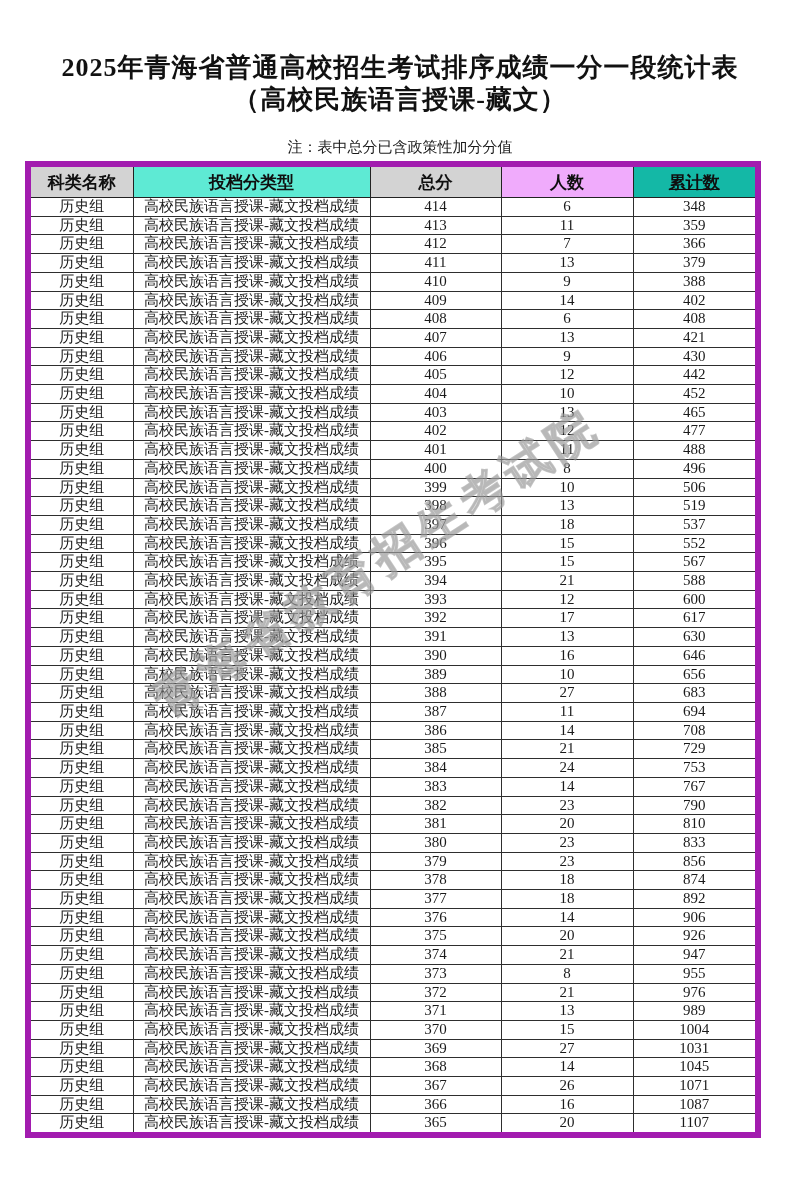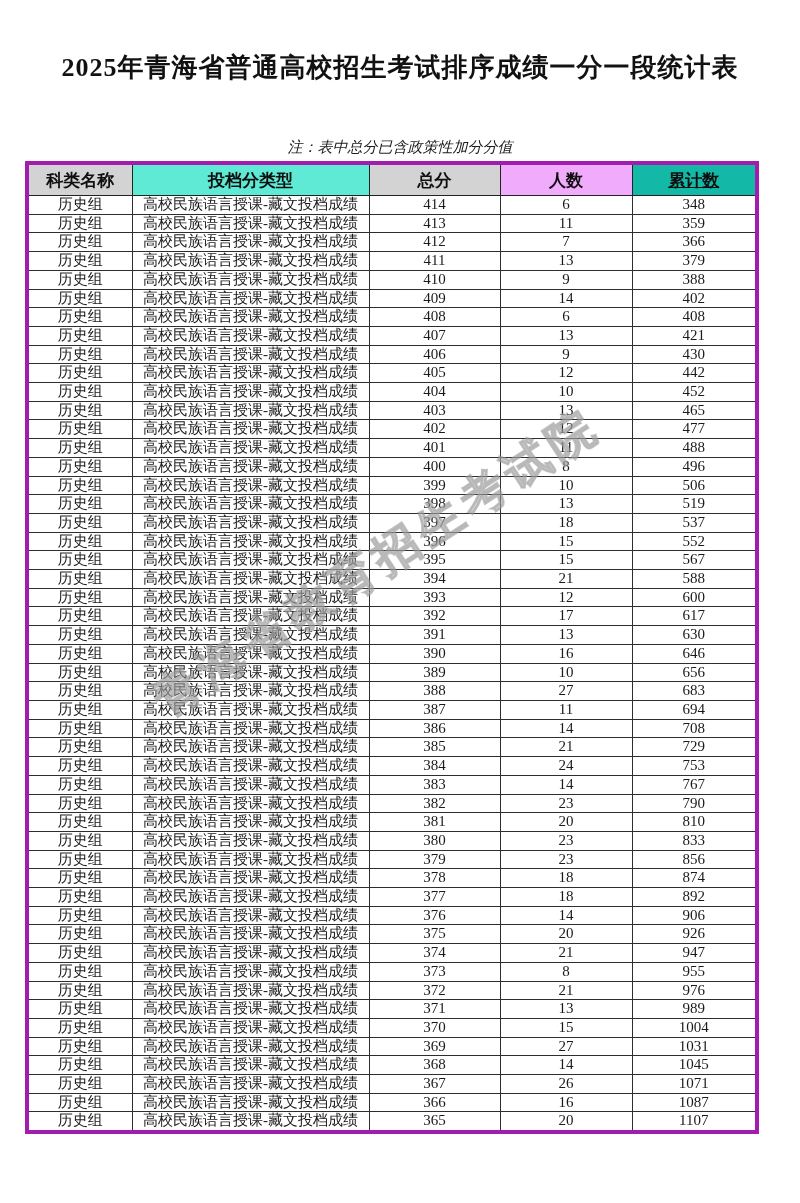--- a/index.html
+++ b/index.html
@@ -31,30 +31,29 @@
     letter-spacing: 1px;
   }
   .note {
     position: absolute;
     top: 138px;
     left: 0;
     width: 800px;
     text-align: center;
     font-size: 15px;
     color: #1a1a1a;
-    font-style: italic;
   }
   table.score-table {
     position: absolute;
     top: 161px;
     left: 25px;
     width: 730px;
     border-collapse: collapse;
     table-layout: fixed;
-    border: 4px solid #a21caf;
+    border: 6px solid #a21caf;
     background: #ffffff;
     z-index: 1;
   }
   table.score-table th {
     border: 1px solid #222222;
     background: #d3d3d3;
     height: 30px;
     font-size: 17px;
     font-weight: bold;
     text-align: center;
@@ -100,20 +99,21 @@
     letter-spacing: 1px;
   }
 </style>
 </head>
 <body>
 
 <div class="page">
 
   <h1 class="title">
     <span>2025年青海省普通高校招生考试排序成绩一分一段统计表</span><br>
+    <span>（高校民族语言授课-藏文）</span>
   </h1>
 
   <div class="note">注：表中总分已含政策性加分分值</div>
 
   <table class="score-table">
     <colgroup>
       <col style="width:105px">
       <col style="width:237px">
       <col style="width:131px">
       <col style="width:132px">

